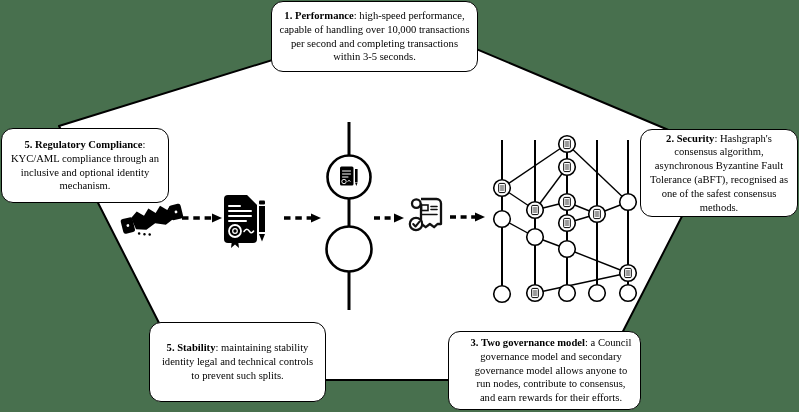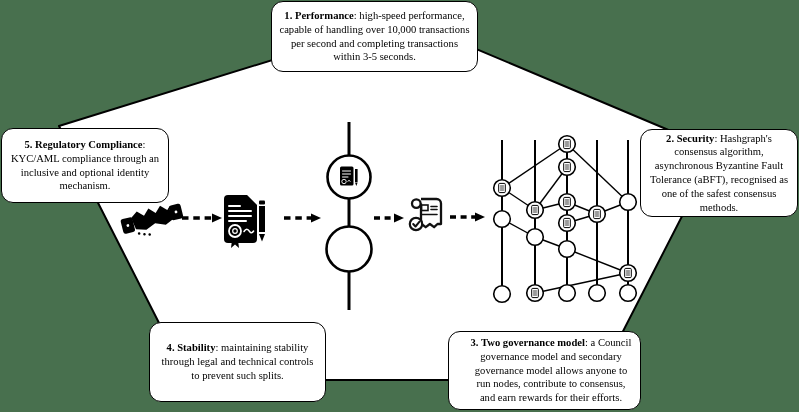--- a/index.html
+++ b/index.html
@@ -222,17 +222,17 @@
 <div class="callout" id="co-performance">
   <p><span class="bold">1. Performance</span><span>: high-speed performance, capable of handling over 10,000 transactions per second and completing transactions within 3-5 seconds.</span></p>
 </div>
 <div class="callout" id="co-security">
   <p><span class="bold">2. Security</span><span>: Hashgraph's consensus algorithm, asynchronous Byzantine Fault Tolerance (aBFT), recognised as one of the safest consensus methods.</span></p>
 </div>
 <div class="callout" id="co-governance">
   <p><span class="bold">3. Two governance model</span><span>: a Council governance model and secondary governance model allows anyone to run nodes, contribute to consensus, and earn rewards for their efforts.</span></p>
 </div>
 <div class="callout" id="co-stability">
-  <p><span class="bold">4. Stability</span><span>: maintaining stability through legal and technical controls to prevent such splits.</span></p>
+  <p><span class="bold">5. Stability</span><span>: maintaining stability identity legal and technical controls to prevent such splits.</span></p>
 </div>
 <div class="callout" id="co-compliance">
   <p><span class="bold">5. Regulatory Compliance</span><span>: KYC/AML compliance through an inclusive and optional identity mechanism.</span></p>
 </div>
 
 </body></html>

